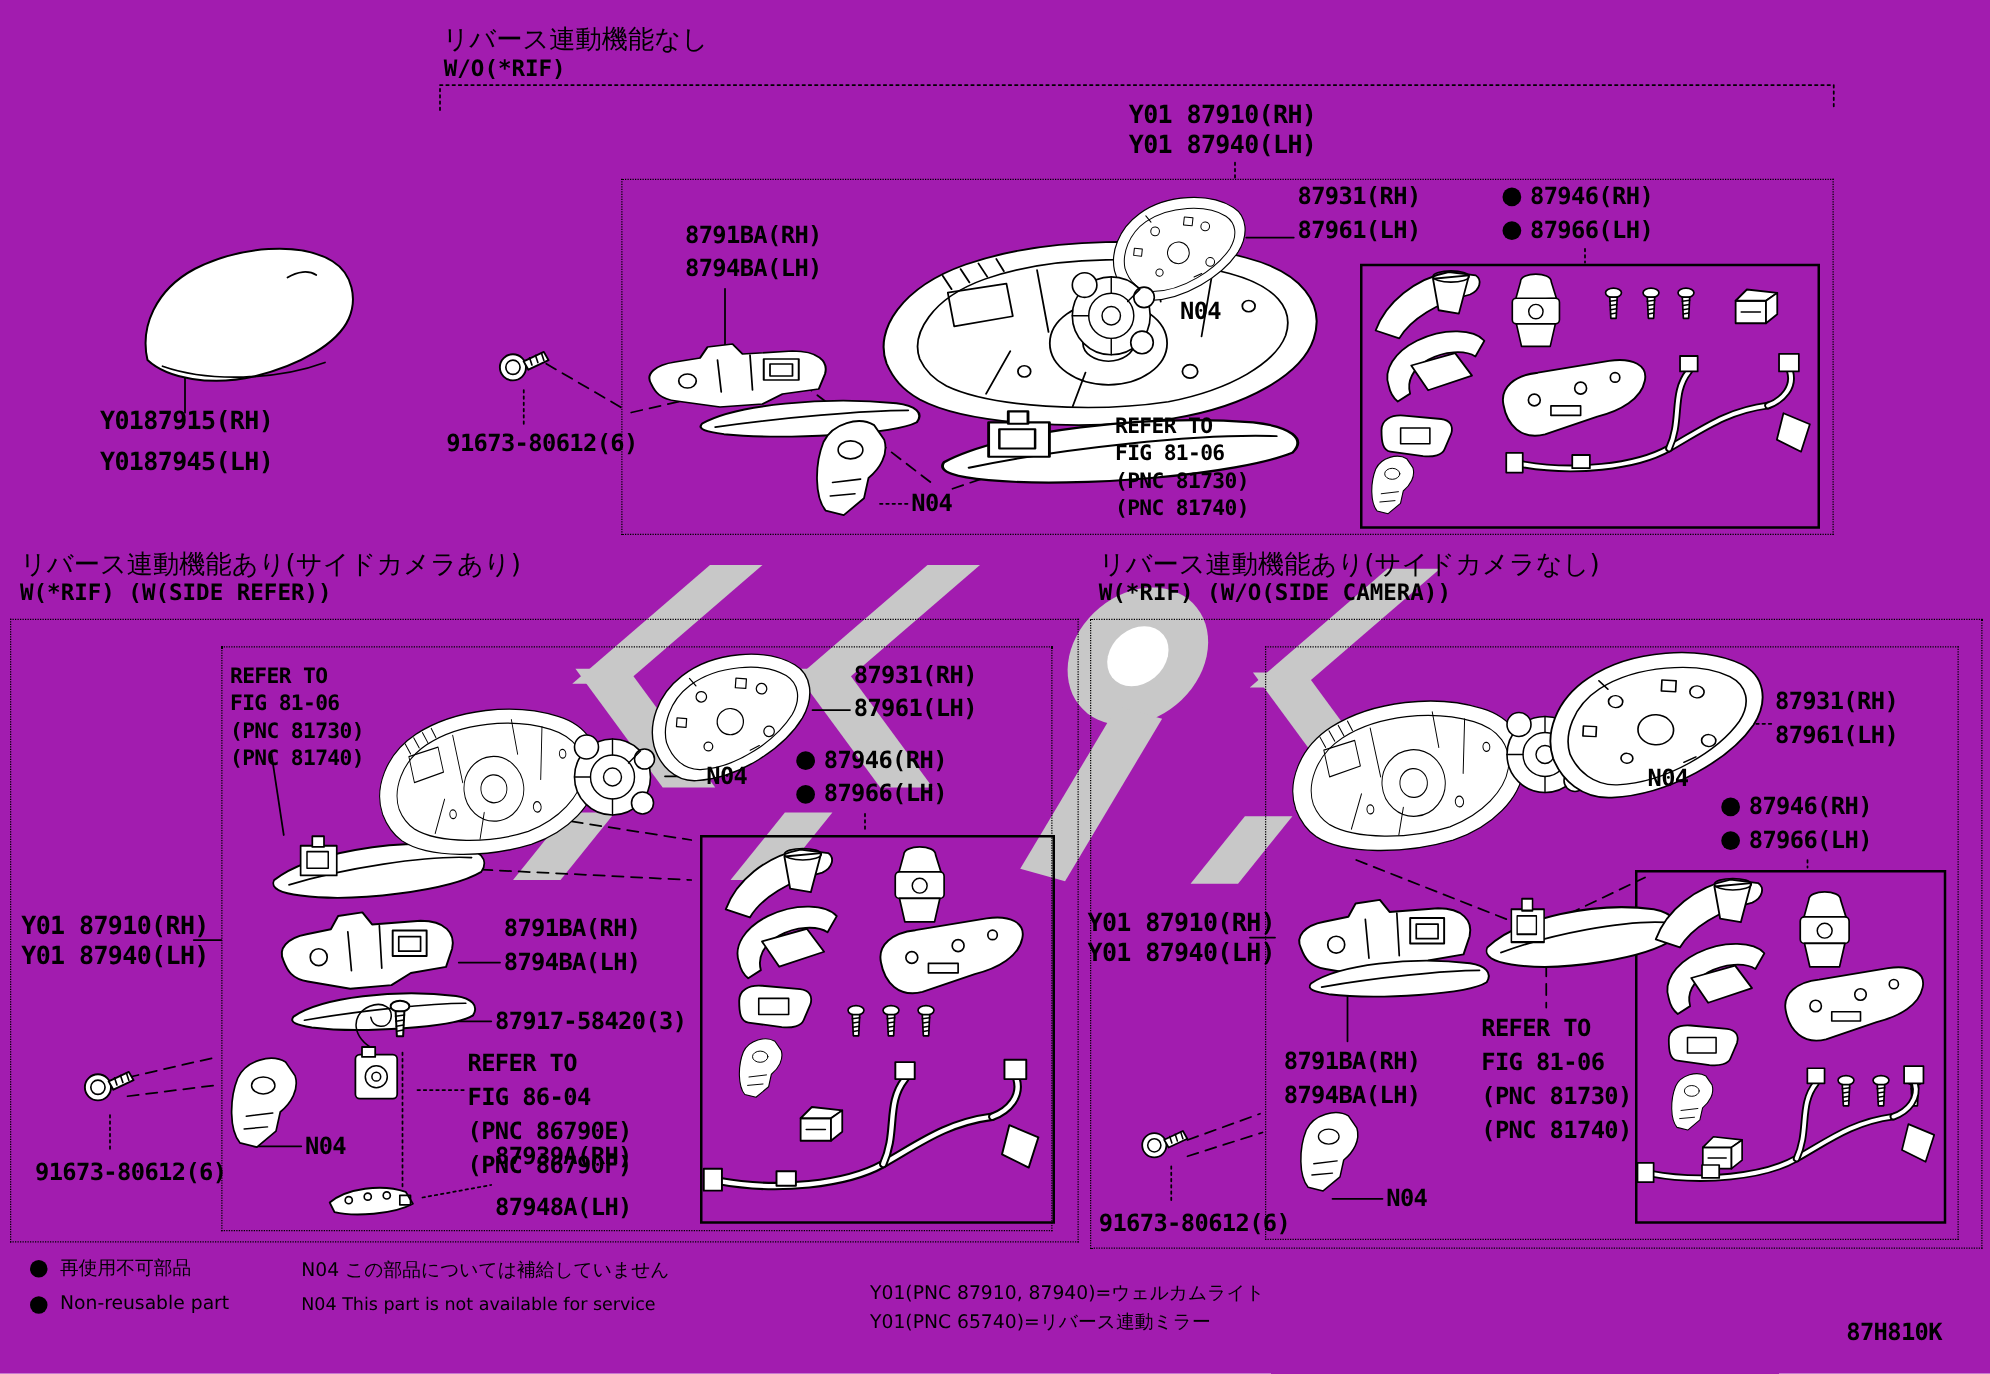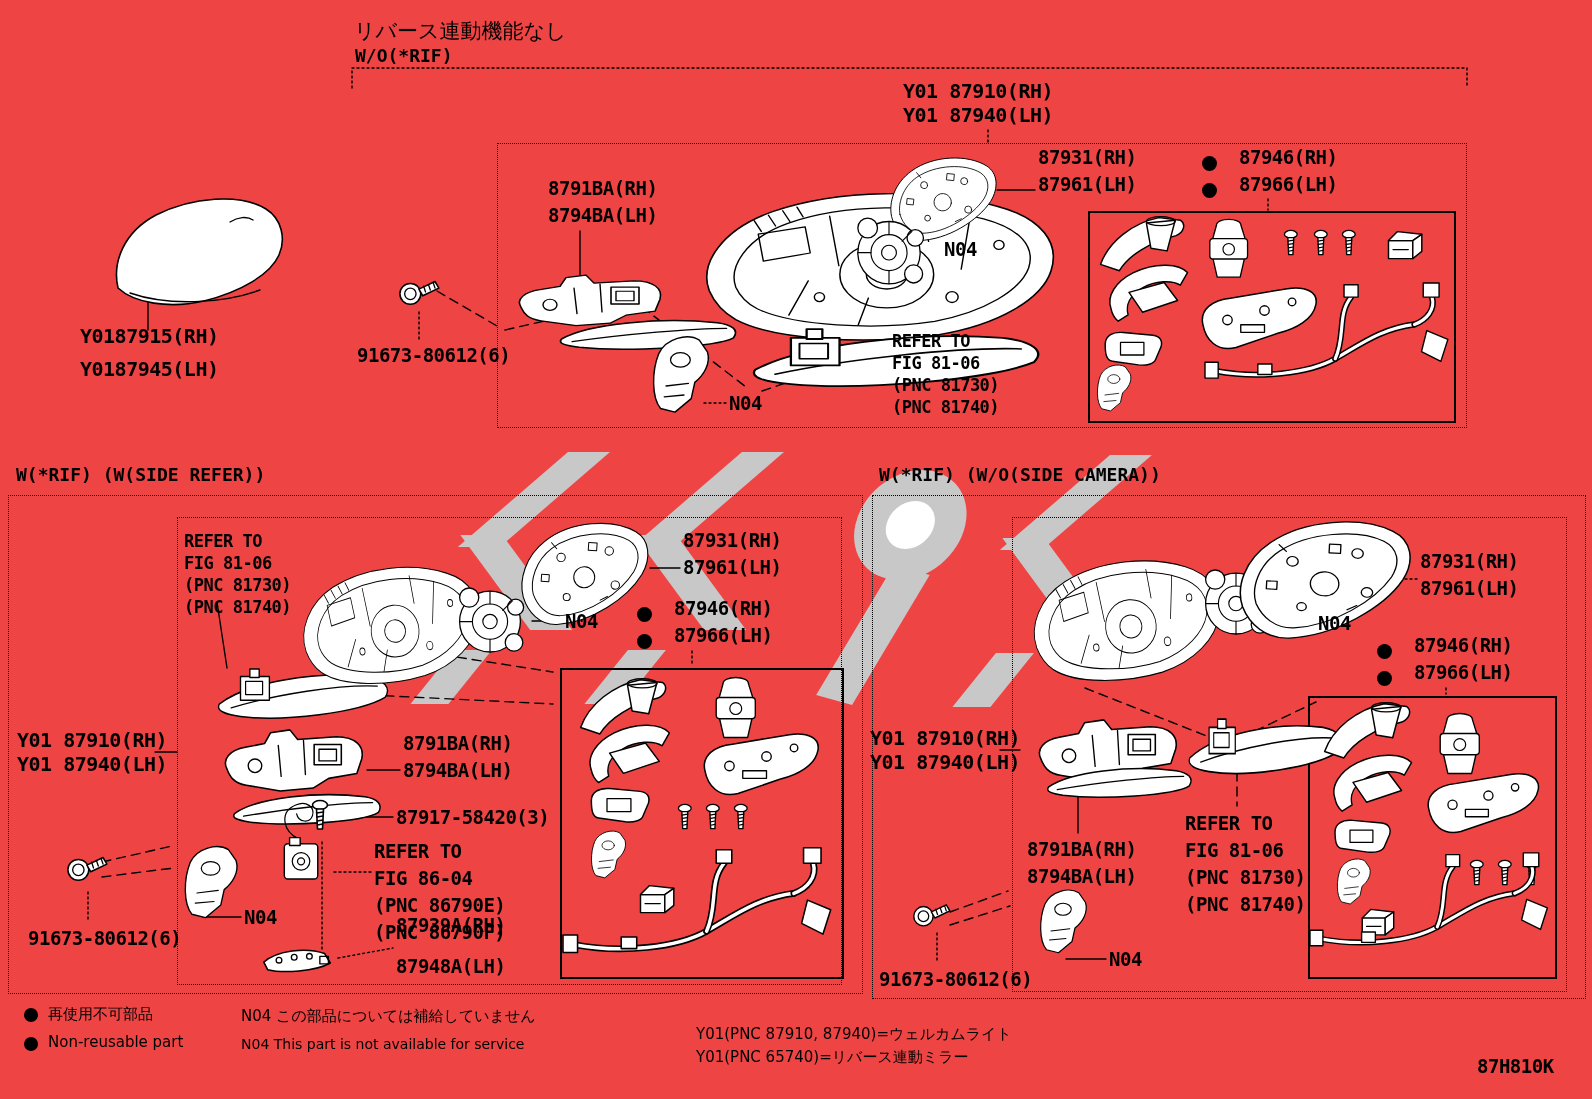--- a/index.html
+++ b/index.html
@@ -1,31 +1,31 @@
 <!DOCTYPE html>
 <html><head>
 <meta charset="utf-8">
 <style>
   html,body{margin:0;padding:0;background:#fff}
-  #stage{position:relative;width:1592px;height:1099px;background:#ef4444;overflow:hidden;
+  #stage{position:relative;width:1592px;height:1099px;background:#a21caf;overflow:hidden;
          font-family:"DejaVu Sans",sans-serif;color:#000}
   #wm-svg{position:absolute;left:0;top:0;z-index:0}
   .box{position:absolute;border:1.6px dotted #000;z-index:1;background:transparent}
   .kit{position:absolute;border:2px solid #000;z-index:1;background:transparent}
   #art{position:absolute;left:0;top:0;z-index:2;pointer-events:none}
   .pl,.pl2,.ref,.hdr-jp,.hdr-en,.lg,.lg-sm,.lblwrap{position:absolute;z-index:3;white-space:nowrap}
   .pl {font:bold 19px/27px "DejaVu Sans Mono",monospace;letter-spacing:-0.5px}
   .pl2{font:bold 20px/25px "DejaVu Sans Mono",monospace;letter-spacing:-0.5px}
   .ref{font:bold 17px/22px "DejaVu Sans Mono",monospace;letter-spacing:-0.5px}
   .ref div,.plblock div{white-space:nowrap}
   .hdr-jp{font:21px/26px "DejaVu Sans",sans-serif}
   .hdr-en{font:bold 18px/22px "DejaVu Sans Mono",monospace}
   .lg{font:15px/20px "DejaVu Sans",sans-serif}
   .lg-sm{font:14px/19px "DejaVu Sans",sans-serif}
-  .dotrow{display:flex;align-items:flex-end;gap:22px;height:27px;
+  .dotrow{display:flex;align-items:center;gap:7px;height:27px;
           font:bold 19px/27px "DejaVu Sans Mono",monospace;letter-spacing:-0.5px}
   .bdot{width:15px;height:15px;border-radius:50%;background:#000;flex:0 0 auto}
   .legdot{position:absolute;width:14px;height:14px;border-radius:50%;background:#000;z-index:3}
   svg .s{stroke:#000;stroke-width:1.6;fill:#fff;stroke-linejoin:round}
   svg .l{stroke:#000;stroke-width:1.4;fill:none;stroke-linejoin:round;stroke-linecap:round}
   svg .t{stroke:#000;stroke-width:7;fill:none;stroke-linecap:round}
   svg .w{stroke:#fff;stroke-width:3.6;fill:none;stroke-linecap:round}
   svg .d7{stroke-dasharray:9,6}
   svg .d2{stroke-dasharray:2,3}
   .wm{fill:#c8c8c8}
@@ -340,20 +340,21 @@
   <div class="pl" style="left:944px;top:236px">N04</div>
   <div class="pl" style="left:729px;top:390px">N04</div>
 
   <div class="ref" style="left:892px;top:330px">
     <div>REFER TO</div>
     <div>FIG 81-06</div>
     <div>(PNC 81730)</div>
     <div>(PNC 81740)</div>
   </div>
 
+  <div class="hdr-jp" style="left:16px;top:438px">リバース連動機能あり(サイドカメラあり)</div>
   <div class="hdr-en" style="left:16px;top:464px">W(*RIF) (W(SIDE REFER))</div>
 
   <div class="ref" style="left:184px;top:530px">
     <div>REFER TO</div>
     <div>FIG 81-06</div>
     <div>(PNC 81730)</div>
     <div>(PNC 81740)</div>
   </div>
 
   <div class="pl" style="left:683px;top:527px">87931(RH)</div>
@@ -386,20 +387,21 @@
     <div>(PNC 86790E)</div>
     <div>(PNC 86790F)</div>
   </div>
 
   <div class="pl" style="left:28px;top:925px">91673-80612(6)</div>
   <div class="pl" style="left:244px;top:904px">N04</div>
 
   <div class="pl" style="left:396px;top:912px">87939A(RH)</div>
   <div class="pl" style="left:396px;top:953px">87948A(LH)</div>
 
+  <div class="hdr-jp" style="left:879px;top:438px">リバース連動機能あり(サイドカメラなし)</div>
   <div class="hdr-en" style="left:879px;top:464px">W(*RIF) (W/O(SIDE CAMERA))</div>
 
   <div class="pl" style="left:1420px;top:548px">87931(RH)</div>
   <div class="pl" style="left:1420px;top:575px">87961(LH)</div>
 
   <div class="pl" style="left:1318px;top:610px">N04</div>
 
   <div class="lblwrap" style="left:1377px;top:632px">
     <div class="dotrow">
         <span class="bdot"></span>

